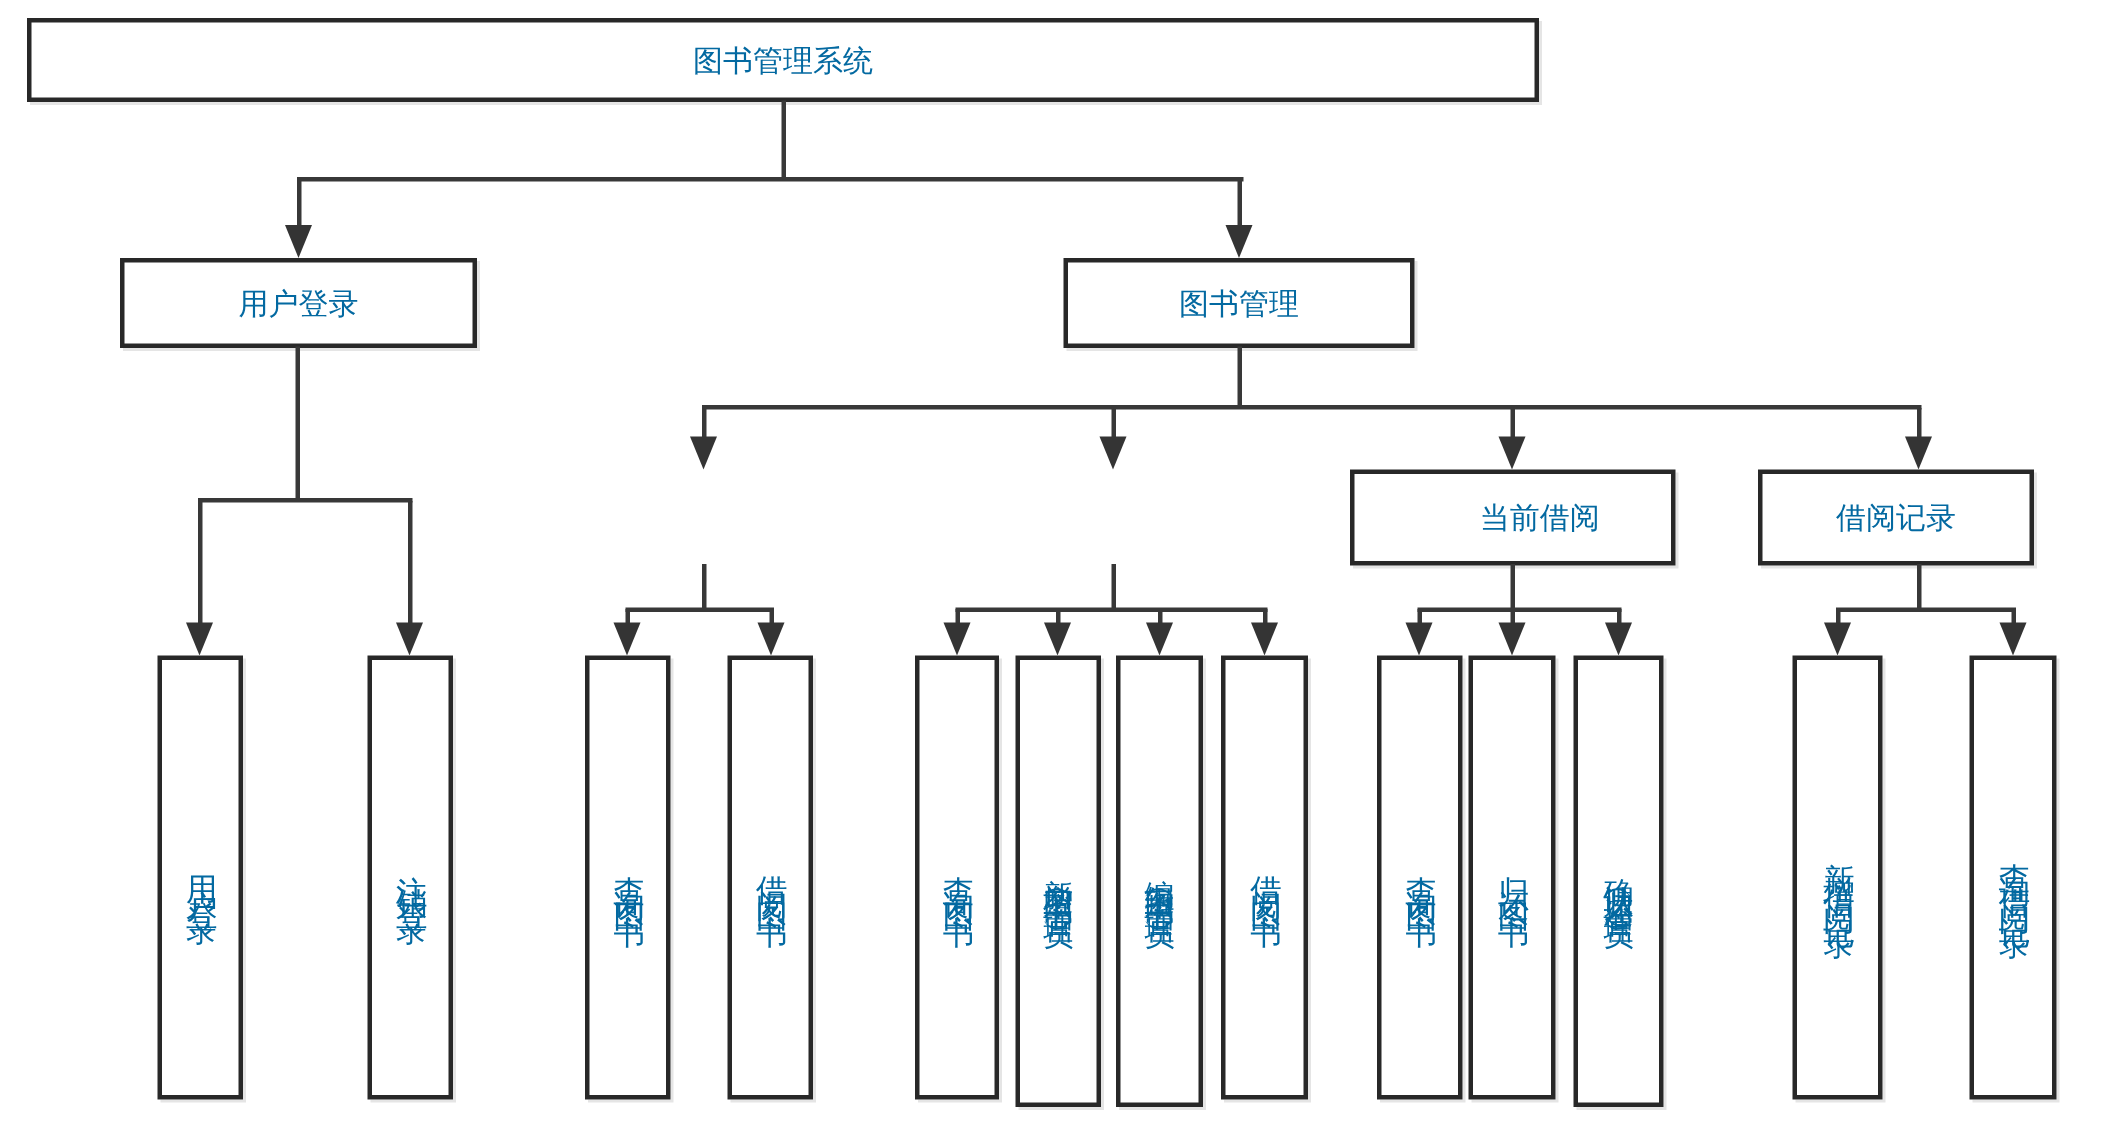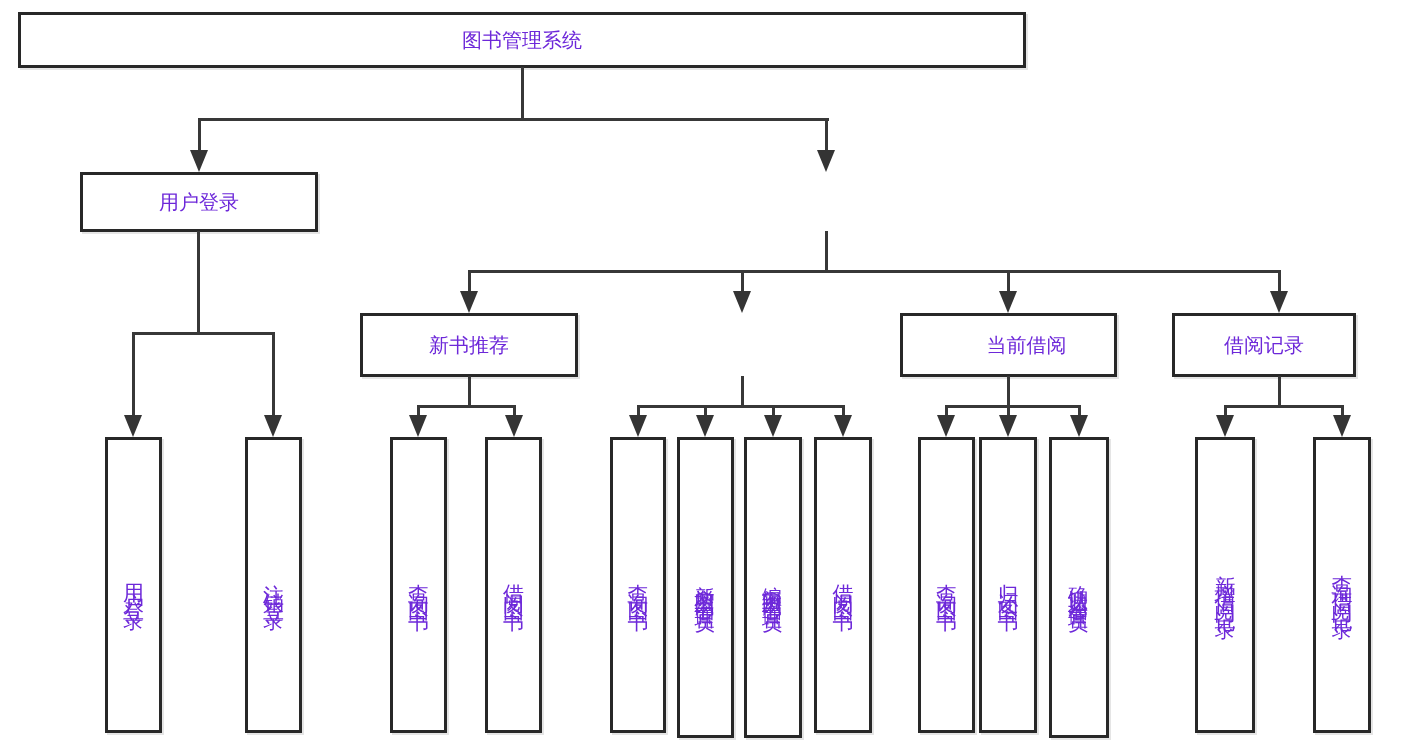--- a/index.html
+++ b/index.html
@@ -9,21 +9,21 @@
     background:#ffffff;
     font-family:"Liberation Sans","DejaVu Sans",sans-serif;
     overflow:hidden;
   }
   .box{
     position:absolute;
     box-sizing:border-box;
     border:3px solid #282828;
     background:#ffffff;
     display:flex;align-items:center;justify-content:center;
-    font-size:20px;color:#6d28d9;
+    font-size:20px;color:#0369a1;
     box-shadow:2px 2px 0 rgba(0,0,0,0.10);
     white-space:nowrap;
   }
   .vbox{
     writing-mode:vertical-rl;
     text-orientation:mixed;
     font-size:21px;
     letter-spacing:9px;
     white-space:normal;
   }
@@ -52,40 +52,40 @@
   <div class="box" style="left:18px;top:12px;width:1008px;height:56px;">图书管理系统</div>
 
   <div class="vl" style="left:521px;top:67px;height:53px;"></div>
   <div class="hl" style="left:198px;top:118px;width:631px;"></div>
   <div class="vl" style="left:198px;top:120px;height:31px;"></div>
   <div class="arrow" style="left:190px;top:150px;"></div>
   <div class="vl" style="left:825px;top:120px;height:31px;"></div>
   <div class="arrow" style="left:817px;top:150px;"></div>
 
   <div class="box" style="left:80px;top:172px;width:238px;height:60px;">用户登录</div>
+  <div class="box" style="left:709px;top:172px;width:234px;height:60px;">图书管理</div>
 
   <div class="vl" style="left:197px;top:231px;height:102px;"></div>
   <div class="hl" style="left:132px;top:332px;width:143px;"></div>
   <div class="vl" style="left:132px;top:334px;height:82px;"></div>
   <div class="arrow" style="left:124px;top:415px;"></div>
   <div class="vl" style="left:272px;top:334px;height:82px;"></div>
   <div class="arrow" style="left:264px;top:415px;"></div>
 
   <div class="vl" style="left:825px;top:231px;height:41px;"></div>
   <div class="hl" style="left:468px;top:270px;width:813px;"></div>
   <div class="vl" style="left:468px;top:272px;height:20px;"></div>
   <div class="arrow" style="left:460px;top:291px;"></div>
   <div class="vl" style="left:741px;top:272px;height:20px;"></div>
   <div class="arrow" style="left:733px;top:291px;"></div>
   <div class="vl" style="left:1007px;top:272px;height:20px;"></div>
   <div class="arrow" style="left:999px;top:291px;"></div>
   <div class="vl" style="left:1278px;top:272px;height:20px;"></div>
   <div class="arrow" style="left:1270px;top:291px;"></div>
 
-  <div class="box" style="left:360px;top:313px;width:218px;height:64px;">新书推荐</div>
   <div class="box" style="left:900px;top:313px;width:217px;height:64px;padding-left:36px;">当前借阅</div>
   <div class="box" style="left:1172px;top:313px;width:184px;height:64px;text-align:center;">借阅记录</div>
 
   <div class="vl" style="left:468px;top:376px;height:30px;"></div>
   <div class="hl" style="left:417px;top:405px;width:99px;"></div>
   <div class="vl" style="left:417px;top:406px;height:11px;"></div>
   <div class="arrow" style="left:409px;top:415px;"></div>
   <div class="vl" style="left:513px;top:406px;height:11px;"></div>
   <div class="arrow" style="left:505px;top:415px;"></div>
 

